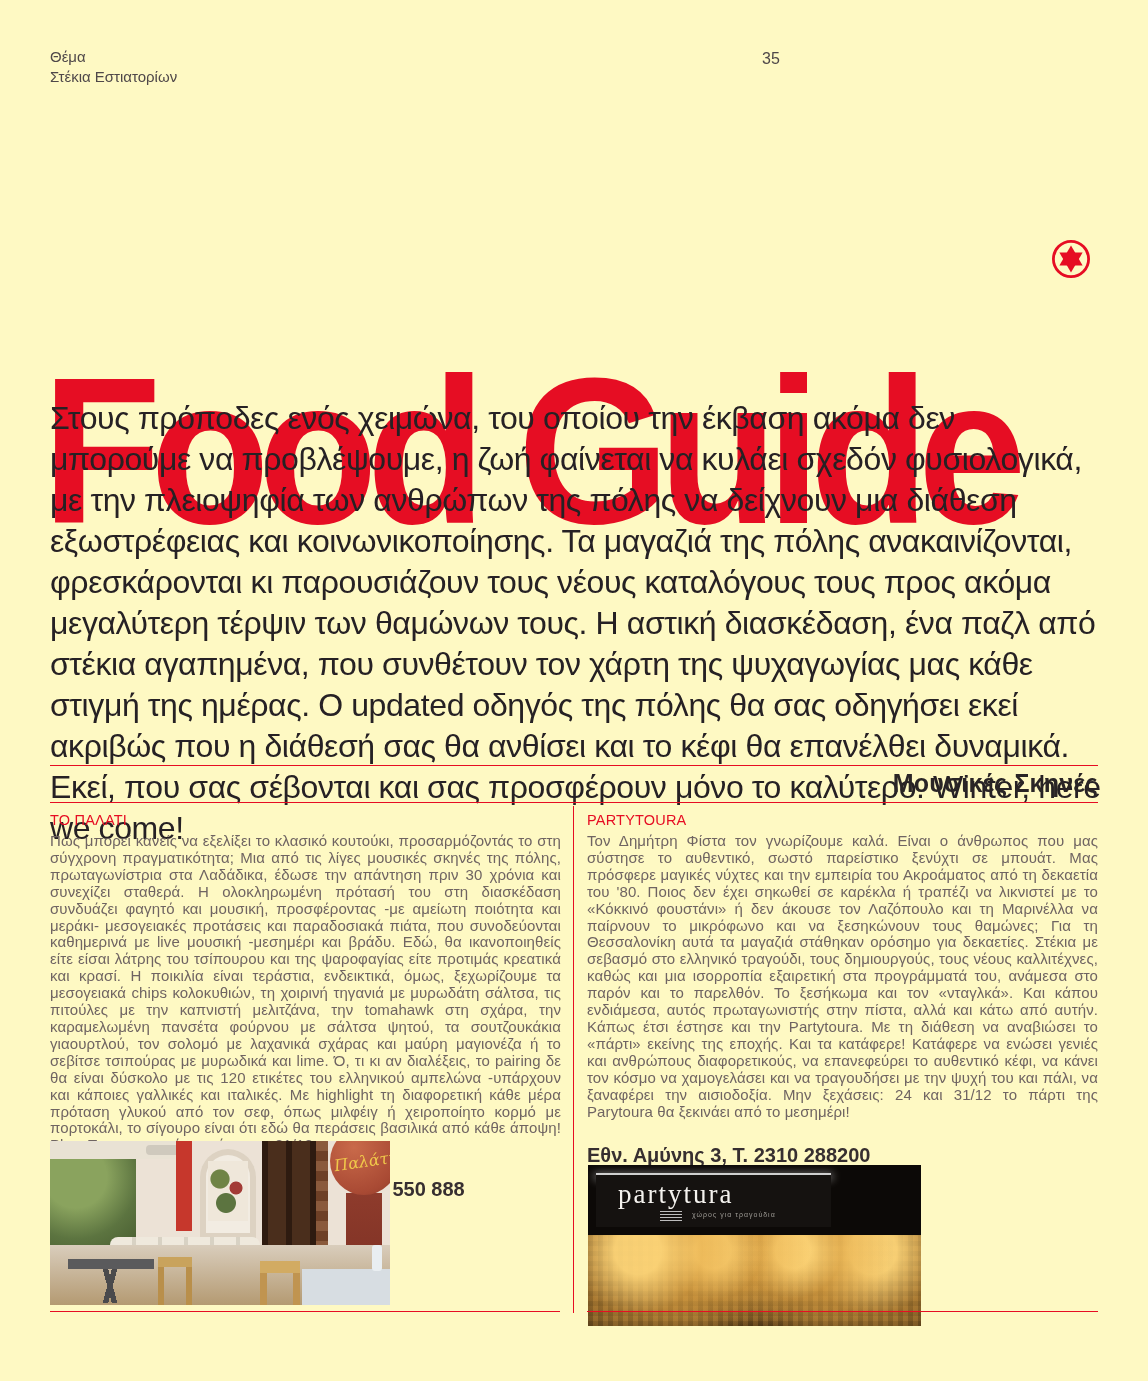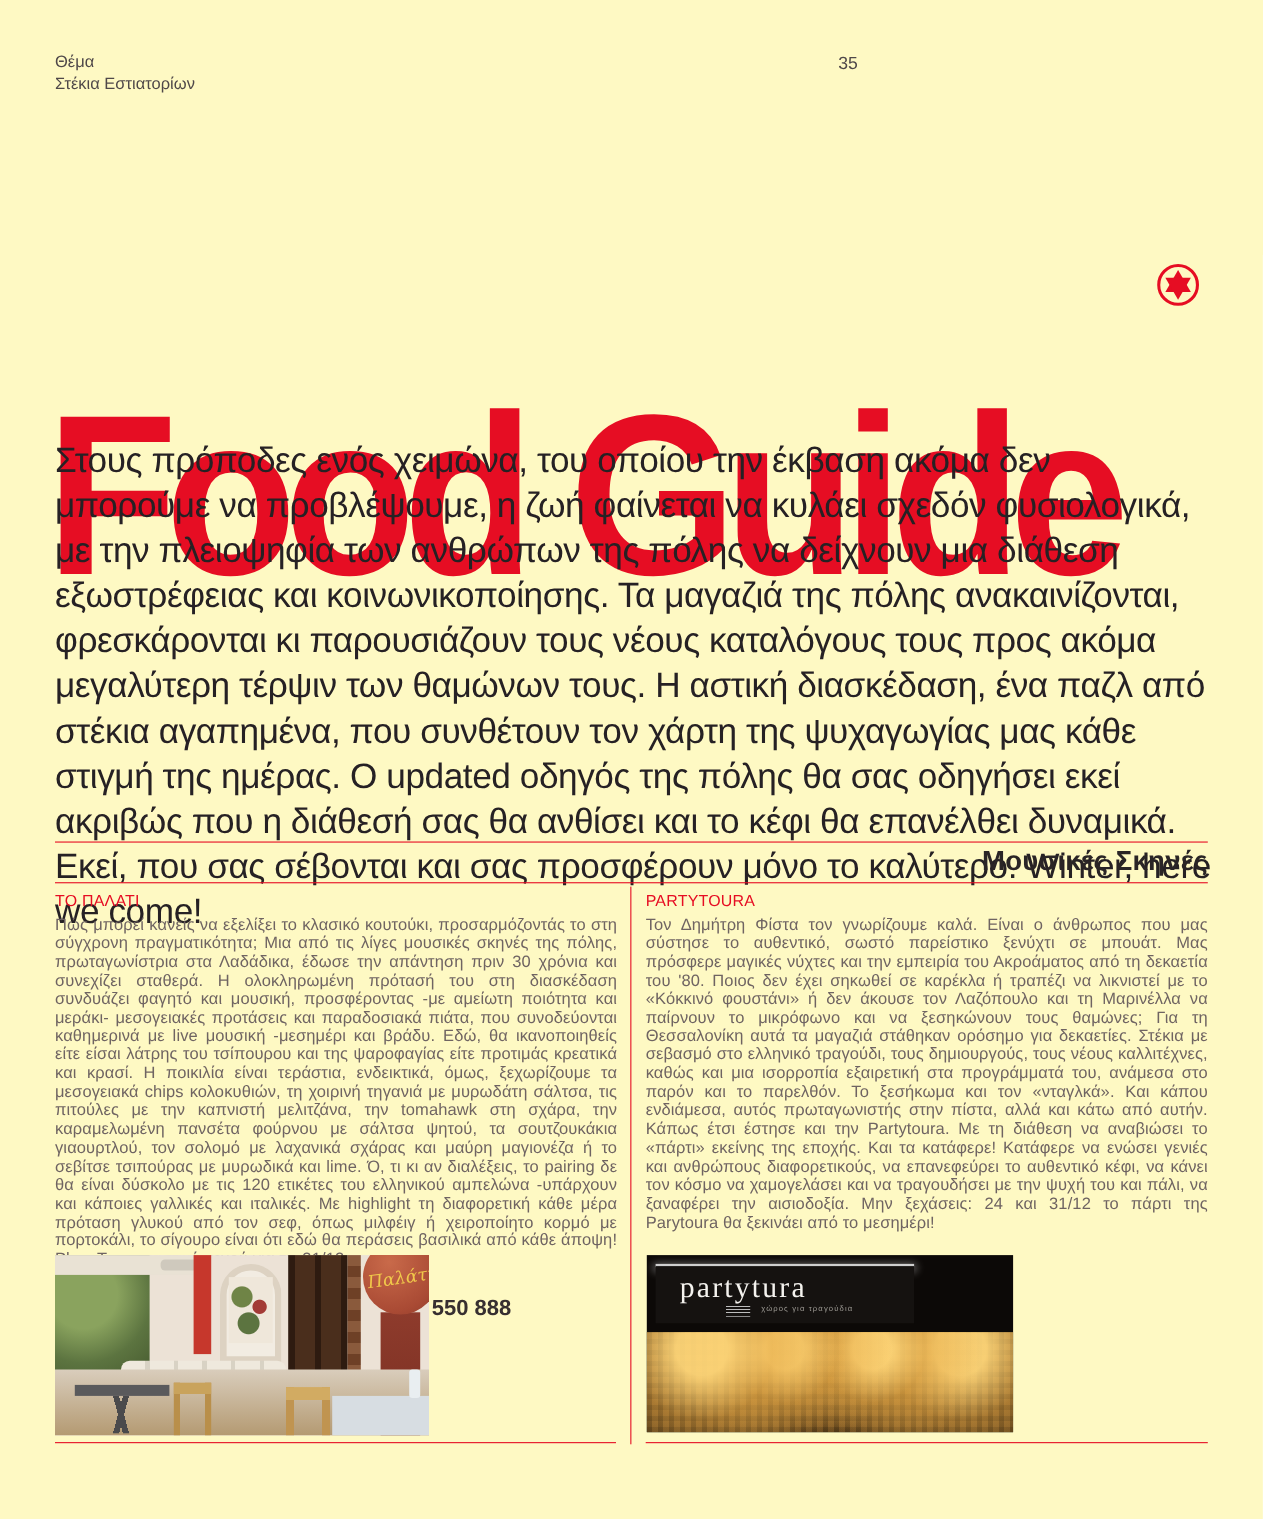--- a/index.html
+++ b/index.html
@@ -60,21 +60,21 @@
   .col-body{
     font-size:15px;line-height:16.9px;color:#6f6462;
     text-align:justify;margin:0;letter-spacing:0.1px;
   }
   .col-address{
     font-size:20px;font-weight:bold;color:#372f30;margin-top:24px;
   }
   
   .photo{position:absolute;overflow:hidden;}
   .photo-left{left:50px;top:1141px;width:340px;height:164px;background:#ece2d6;}
-  .photo-right{left:588px;top:1141px;width:333px;height:161px;background:#0c0907;}
+  .photo-right{left:588px;top:1165px;width:333px;height:161px;background:#0c0907;}
   .rule-bottom-left{left:50px;top:1311px;width:510px;}
   .rule-bottom-right{left:587px;top:1311px;width:511px;}
 
   
   .pl-green{position:absolute;left:0;top:0;width:86px;height:120px;
     background:radial-gradient(circle at 30% 30%,#8aa35e 0 30%,#5c7440 60%,#42552c 100%);}
   .pl-awning{position:absolute;left:0;top:0;width:130px;height:18px;background:#e9e2d4;}
   .pl-heater{position:absolute;left:96px;top:4px;width:34px;height:10px;background:#cfc9bd;border-radius:4px;}
   .pl-redpost{position:absolute;left:126px;top:0;width:16px;height:90px;background:#c6372c;}
   .pl-archframe{position:absolute;left:150px;top:8px;width:56px;height:90px;background:#f2ece2;

